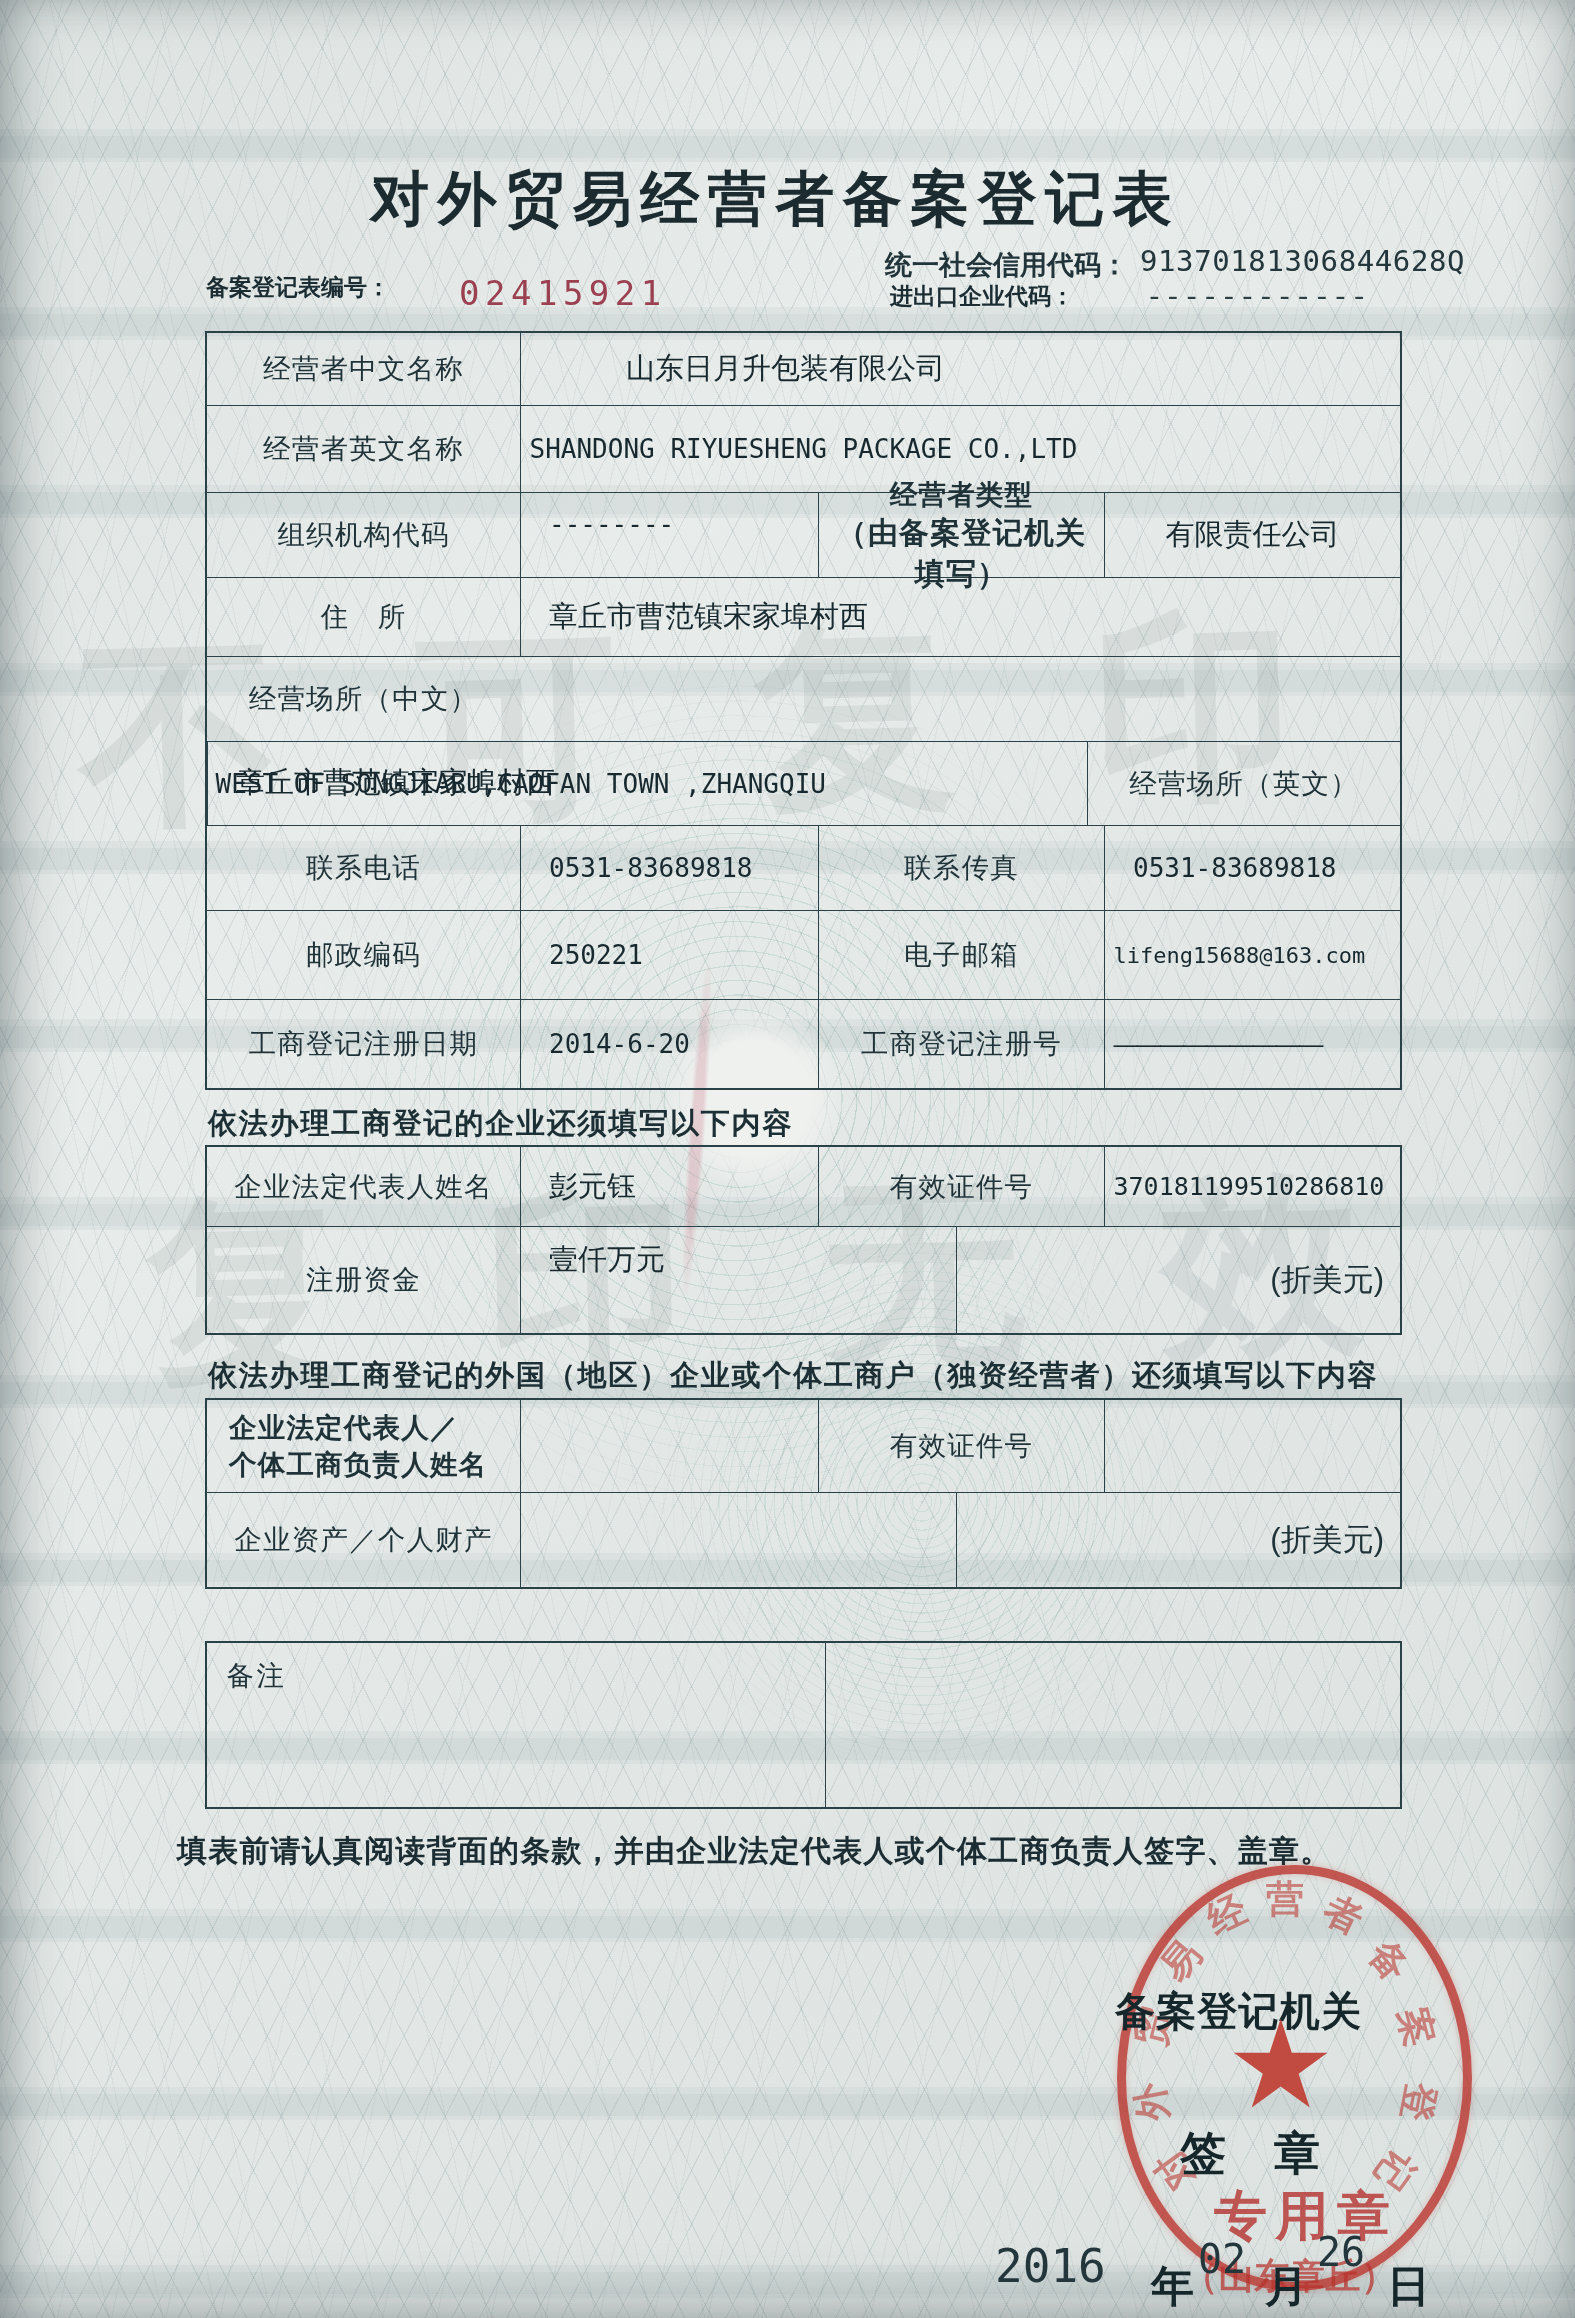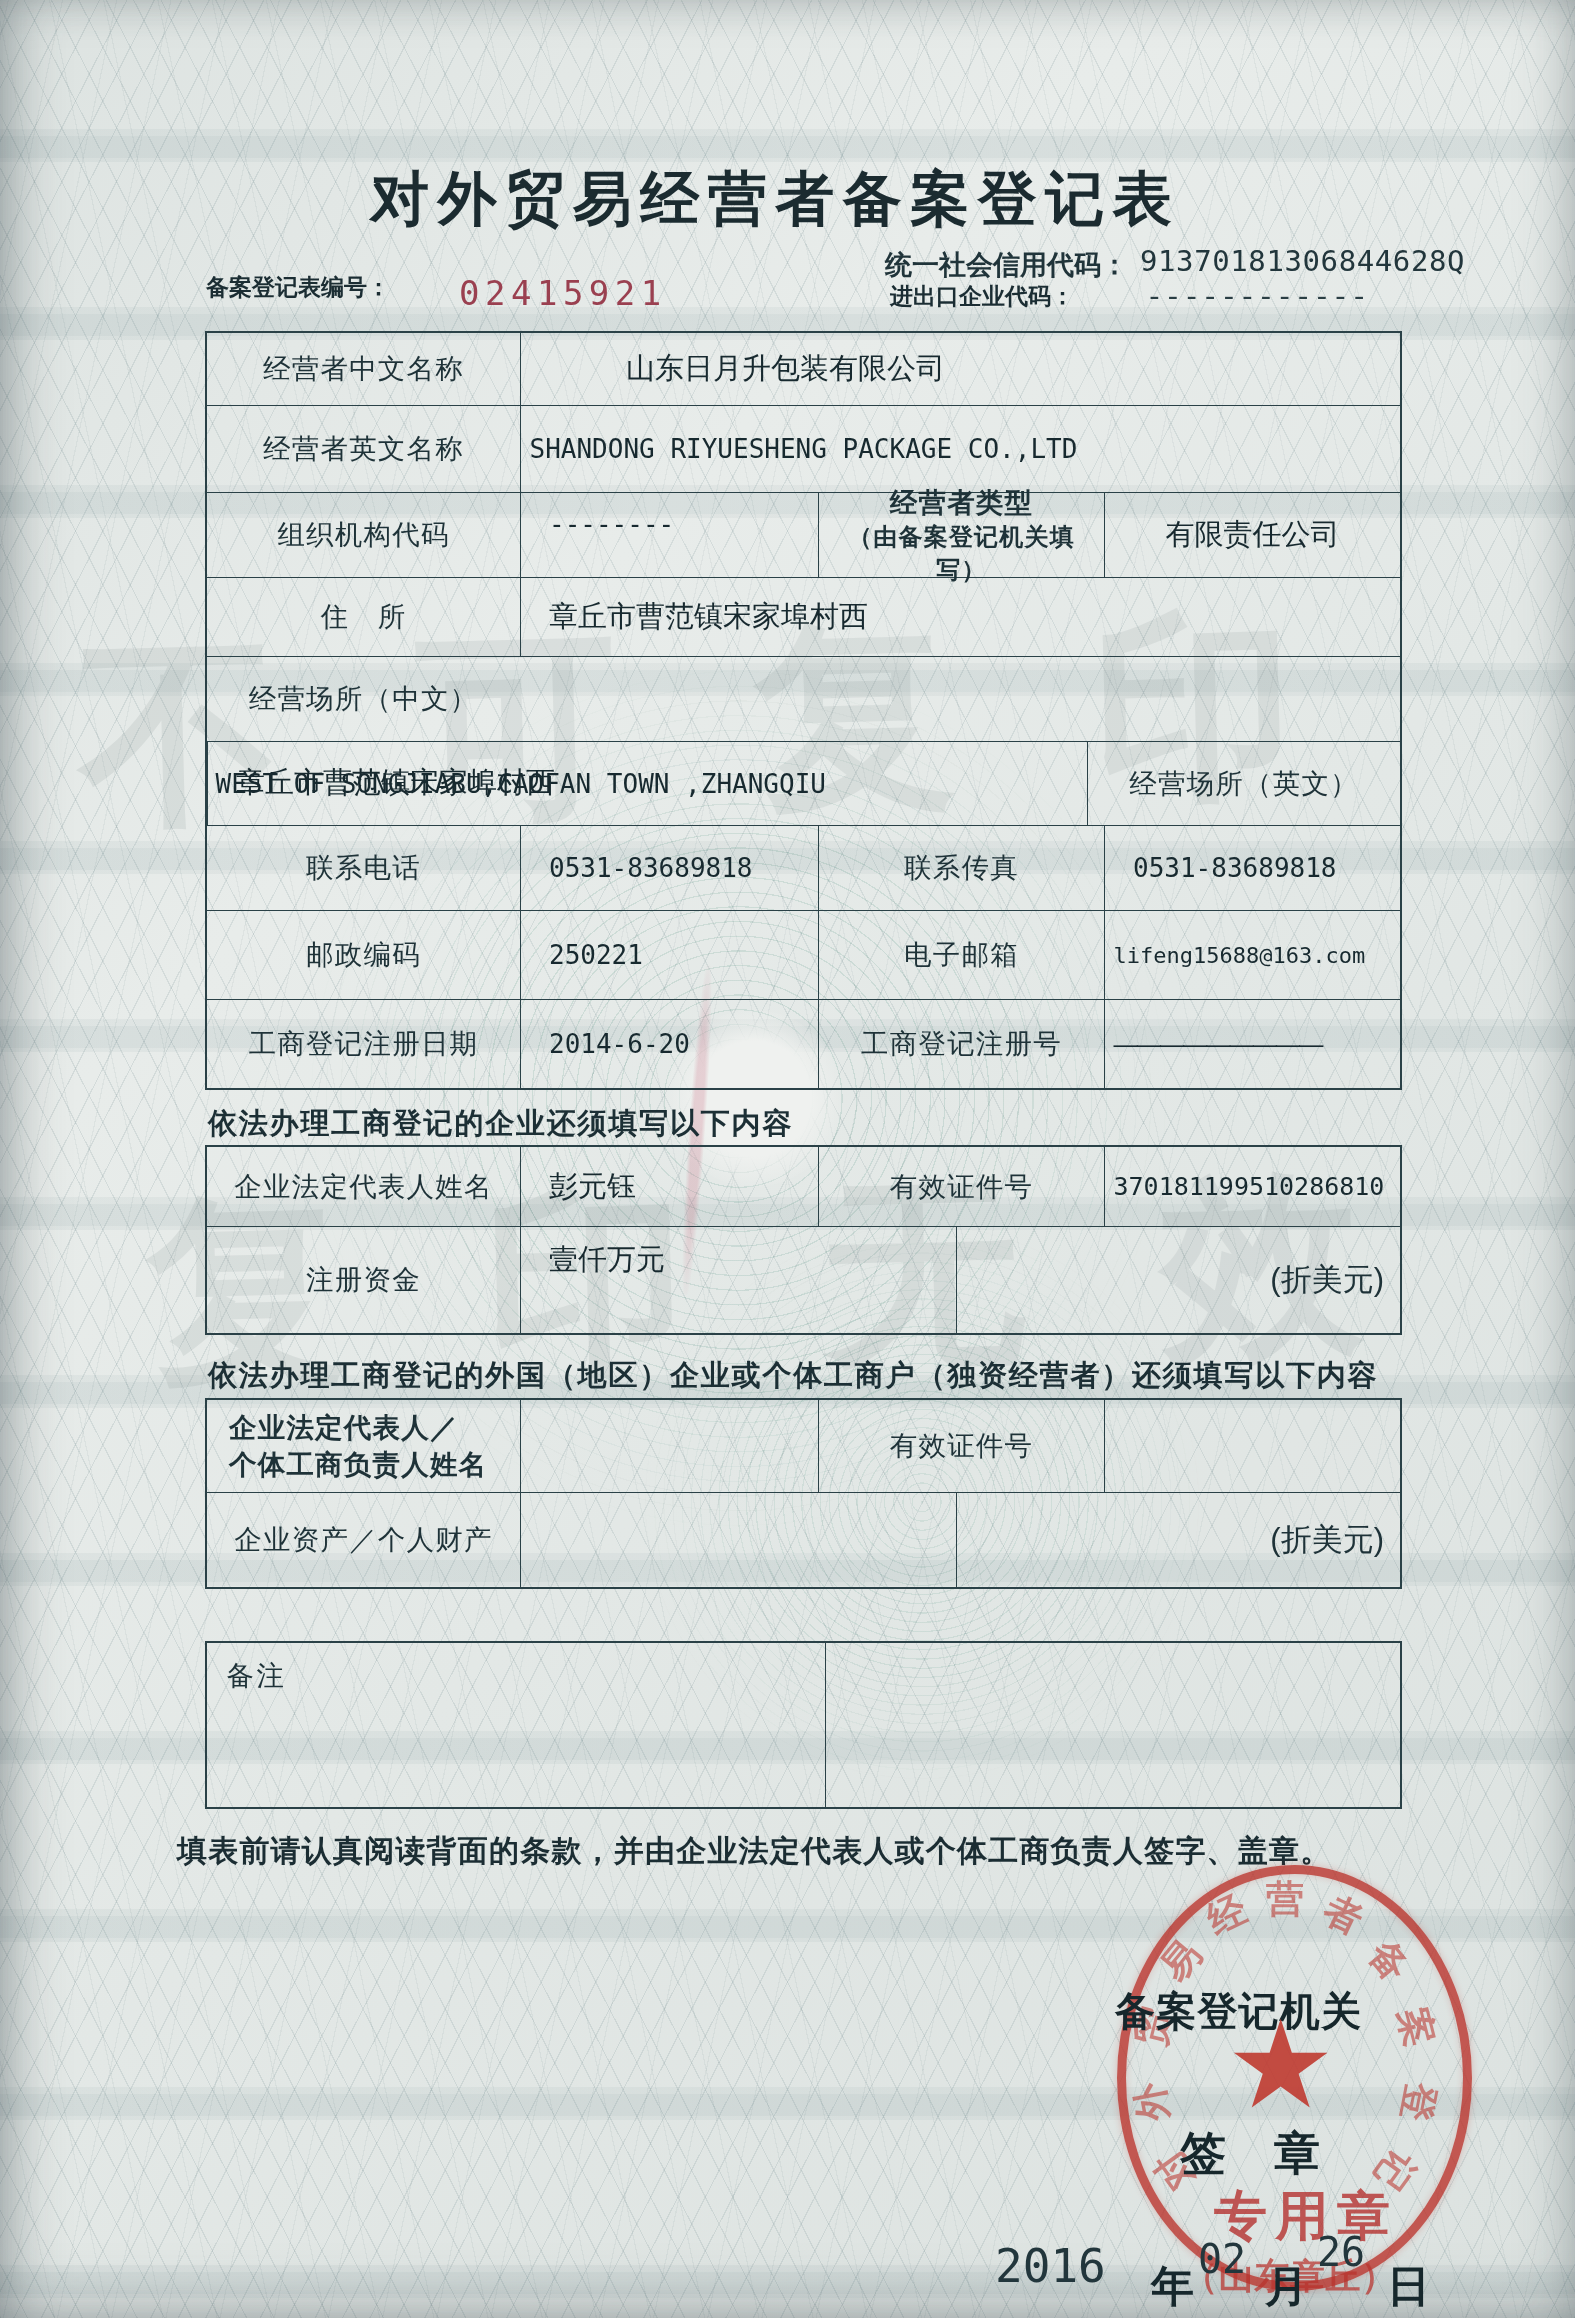--- a/index.html
+++ b/index.html
@@ -71,21 +71,21 @@
   .c3{width:286px;flex-shrink:0;justify-content:center;text-align:center;}
   .cf{flex:1;}
   .cw{width:436px;flex-shrink:0;}
   .lbl{font-size:27.5px;color:#1e3238;letter-spacing:1.2px;}
   .val{font-size:29px;color:#17292f;}
   .mono{font-family:"DejaVu Sans Mono","Liberation Mono",monospace;font-size:26px;letter-spacing:0px;}
   .pad-lg{padding-left:105px;}
   .pad-md{padding-left:28px;}
   .pad-sm{padding-left:8.5px;}
   .two-line{display:flex;flex-direction:column;justify-content:center;line-height:1.35;font-weight:bold;}
-  .sub{font-size:24px;}
+  .sub{font-size:30px;}
   .note-cell{justify-content:flex-end;padding-right:16px;font-size:31px;color:#1e3238;}
   .sec-head{font-size:29px;font-weight:bold;color:#1c2f35;letter-spacing:1.8px;white-space:nowrap;}
   .remark-box{position:absolute;border:2.4px solid var(--line);}
   .remark-div{position:absolute;top:0;bottom:0;width:1.2px;background:var(--line);}
   .remark-lbl{position:absolute;left:19.5px;top:14.7px;font-size:27.5px;letter-spacing:2.4px;color:#1e3238;}
   .instruction{font-size:30px;font-weight:bold;letter-spacing:1.2px;color:#1b2d33;white-space:nowrap;}
   
   .stamp-ring{
     position:absolute;left:1117px;top:1865px;width:337px;height:408px;
     border:9.8px solid rgba(186,48,40,.78);border-radius:50%;

